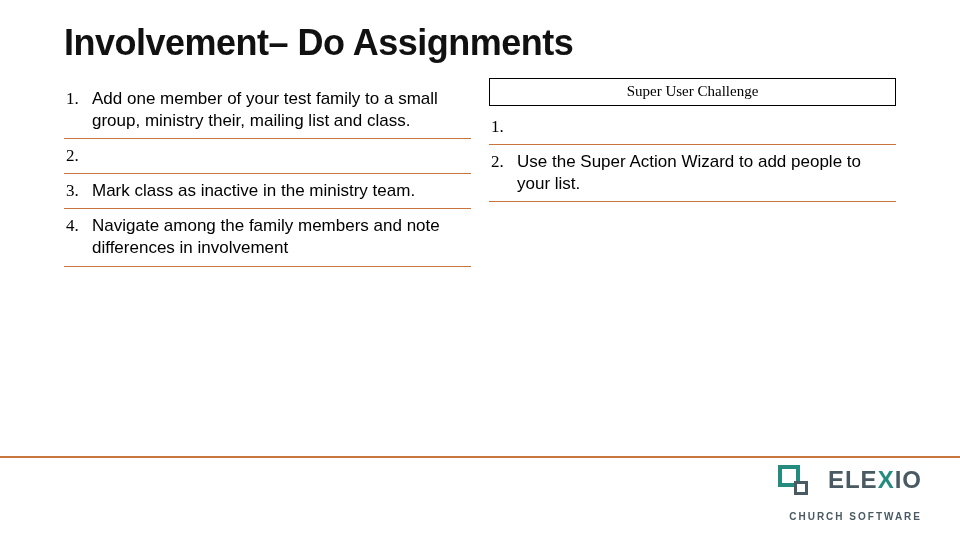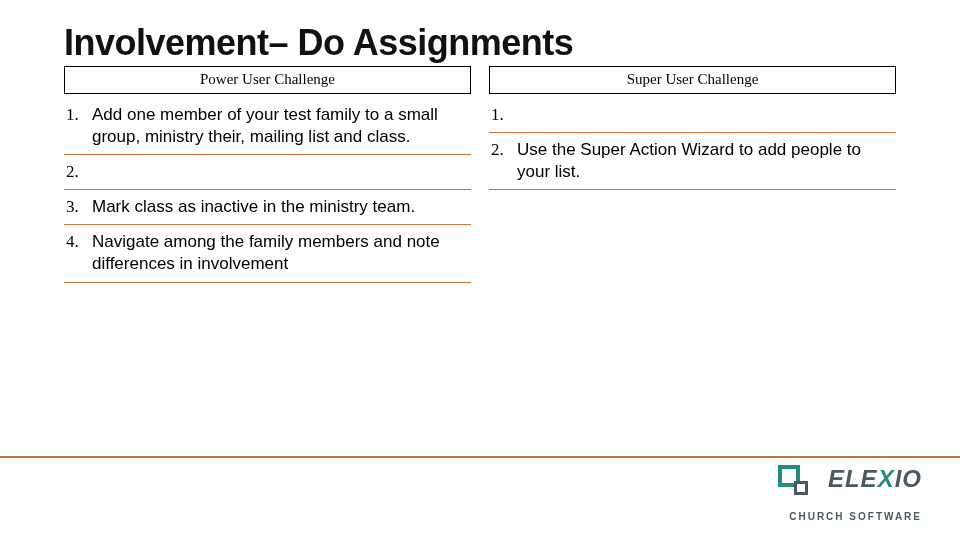--- a/index.html
+++ b/index.html
@@ -9,21 +9,21 @@
     width: 960px;
     height: 540px;
     padding: 22px 64px 0 64px;
   }
   .title {
     font-family: "Arial Black", "Franklin Gothic Heavy", Arial, sans-serif;
     font-weight: 600;
     font-size: 36px;
     letter-spacing: -0.5px;
     color: #111;
-    margin-bottom: 2px;
+    margin-bottom: 14px;
   }
   .cols {
     display: flex;
     gap: 18px;
   }
   .col {
     flex: 1;
   }
   .col-header {
     border: 1px solid #000;
@@ -61,22 +61,22 @@
   .logo {
     position: absolute;
     right: 38px;
     bottom: 18px;
     display: flex;
     flex-direction: column;
     align-items: flex-end;
   }
   .logo-main {
     display: flex;
+    align-items: center;
     gap: 20px;
-    font-style: italic;
   }
   .logo-mark {
     width: 30px;
     height: 30px;
     position: relative;
   }
   .logo-mark .sq1 {
     position: absolute;
     top: 0; left: 0;
     width: 22px; height: 22px;
@@ -107,21 +107,20 @@
 </style>
 </head>
 <body>
 
 <div class="slide">
   <h1 class="title">Involvement– Do Assignments</h1>
 
   <div class="cols">
 
     <div class="col">
-      <div class="col-header">Power User Challenge</div>
       <ol class="list">
         <li>
           <span class="num">1.</span>
           <span class="txt">Add one member of your test family to a small group, ministry their, mailing list and class.</span>
         </li>
         <li>
           <span class="num">2.</span>
         </li>
         <li>
           <span class="num">3.</span>

